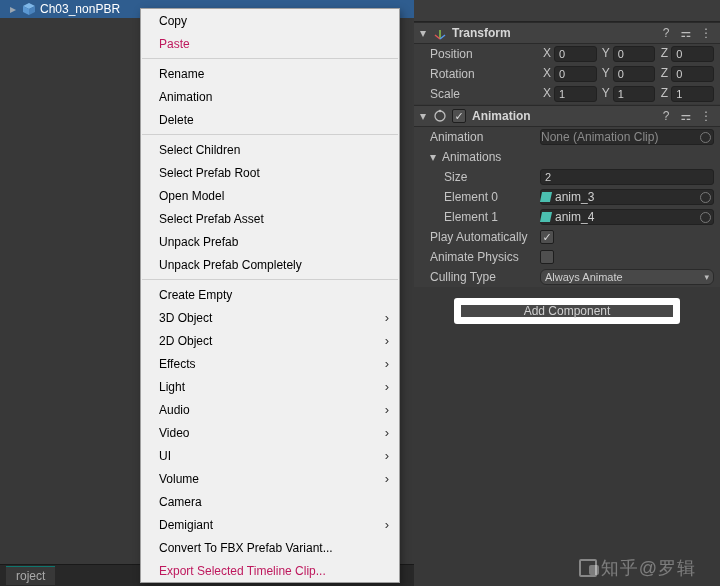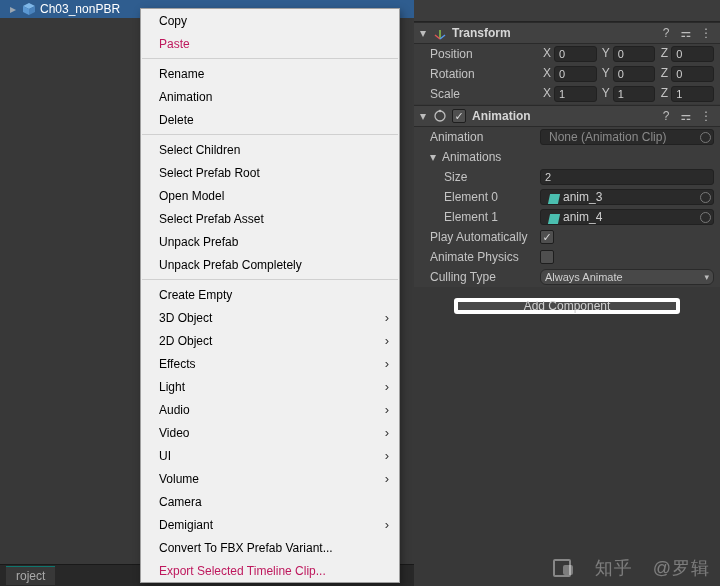--- a/index.html
+++ b/index.html
@@ -28,31 +28,31 @@
   .comp-head .icon { width: 16px; height: 16px; margin-right: 4px; display:flex; align-items:center; justify-content:center; }
   .comp-head .title { font-weight: bold; color: #d6d6d6; flex:1; }
   .comp-head .hicon { width: 16px; color: #bdbdbd; text-align:center; margin-left:4px; cursor:default; }
   .prop-row { display: flex; align-items: center; height: 20px; padding-left: 16px; }
   .prop-row.sub { padding-left: 30px; }
   .prop-label { width: 110px; color: #c4c4c4; }
   .prop-row.sub .prop-label { width: 96px; }
   .fields { flex: 1; display: flex; gap: 2px; padding-right: 6px; }
   .axis-label { width: 12px; color: #c4c4c4; text-align:center; padding-left:2px;}
   .num-input { flex: 1; height: 16px; background: #2a2a2a; border: 1px solid #212121; border-radius: 3px; color: #d0d0d0; padding-left: 4px; font-size: 11px; line-height:14px; }
-  .obj-field { flex: 1; height: 16px; background: #2a2a2a; border: 1px solid #212121; border-radius: 3px; color: #8a8a8a; display:flex; align-items:center; padding-left:8px; position:relative; }
+  .obj-field { flex: 1; height: 16px; background: #2a2a2a; border: 1px solid #212121; border-radius: 3px; color: #8a8a8a; display:flex; align-items:center; padding-left:0; position:relative; }
   .obj-field .clip-icon { width:10px; height:10px; margin-right:4px; }
   .obj-field .clip-icon.teal { background: #4bbfb0; transform: skewX(-12deg); }
   .obj-field .endcircle { position:absolute; right:2px; top:2px; width:11px; height:11px; border:1px solid #777; border-radius:50%; }
-  .obj-field.light { color:#d0d0d0;align-items:flex-end; }
+  .obj-field.light { color:#d0d0d0; }
   .chk { width: 14px; height: 14px; border: 1px solid #1e1e1e; background: #4f4f4f; display:flex; align-items:center; justify-content:center; color:#d8d8d8; font-size:11px; border-radius:2px; }
   .dropdown { flex:1; height:16px; background:#484848; border:1px solid #2a2a2a; border-radius:6px; color:#d0d0d0; padding-left:4px; display:flex; align-items:center; position:relative; font-size:11px;text-align:right;}
   .dropdown::after { content:"▾"; position:absolute; right:4px; font-size:9px; color:#bdbdbd; }
   .fold-caret { width:12px; color:#bdbdbd; cursor:default; }
-  .addcomp { margin: 10px 40px; height: 16px; background: #484848; border:4px solid #ffffff; border-radius:3px; display:flex; align-items:center; justify-content:center; color:#d0d0d0; cursor:default;}
-  .watermark { position:absolute; bottom:6px; right:10px; color: rgba(255,255,255,0.35); font-size:18px; letter-spacing:1px; display:flex; align-items:center; gap:20px; z-index:60;}
+  .addcomp { margin: 10px 40px; height: 26px; background: #484848; border:7px solid #ffffff; border-radius:3px; display:flex; align-items:center; justify-content:center; color:#d0d0d0; cursor:default;}
+  .watermark { position:absolute; bottom:6px; right:24px; color: rgba(255,255,255,0.35); font-size:18px; letter-spacing:1px; display:flex; align-items:center; gap:0; z-index:60;}
   .watermark .zh { font-family: "Microsoft YaHei", sans-serif; }
   .wm-logo { width:22px; height:22px; position:relative; }
   .wm-logo::before, .wm-logo::after { content:""; position:absolute; border-radius:2px; }
   .wm-logo::before { width:14px; height:14px; border:2px solid rgba(255,255,255,0.4); left:0; top:2px; }
   .wm-logo::after { width:10px; height:10px; background:rgba(255,255,255,0.35); left:10px; top:8px; }
   svg { display:block; }
 </style>
 </head>
 <body>
 

